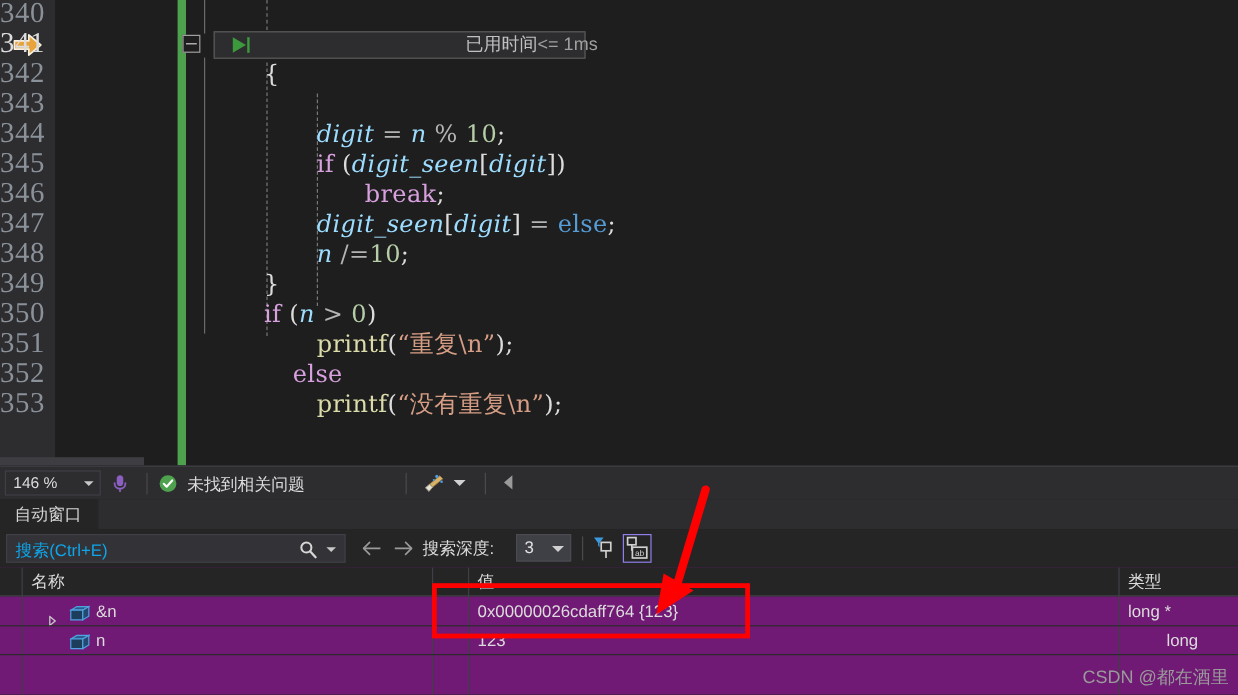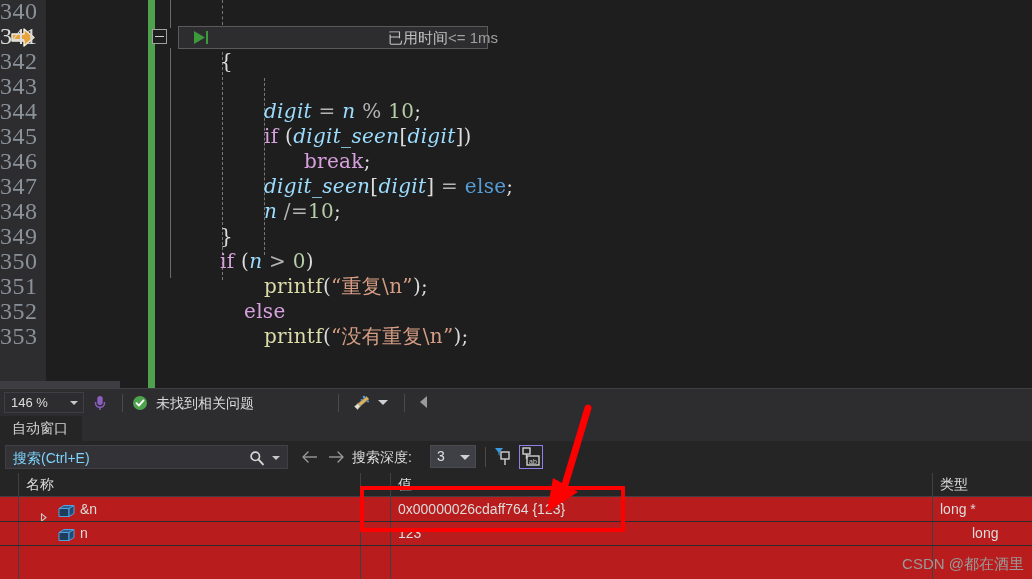--- a/index.html
+++ b/index.html
@@ -109,21 +109,21 @@
     position:absolute;left:0;top:0;height:25px;line-height:25px;
     padding:0 14px 0 12px;color:#d4d4d4;font-size:14px;background:#252526;
   }
   .autos-toolbar{position:absolute;left:0;top:25px;width:1032px;height:32px;background:#252526;}
   .search-box{
     position:absolute;left:5px;top:4px;width:283px;height:24px;
     background:#333337;border:1px solid #3f3f46;box-sizing:border-box;
   }
   .search-box .ph{
     position:absolute;left:7px;top:0;height:24px;line-height:24px;
-    color:#7dd3fc;font-size:14px;
+    color:#0ea5e9;font-size:14px;
   }
   .search-mag{position:absolute;right:22px;top:4px;width:16px;height:16px;}
   .search-carat{
     position:absolute;right:7px;top:10px;
     border-left:4px solid transparent;border-right:4px solid transparent;border-top:4px solid #c8c8c8;
   }
   .nav-back,.nav-fwd{position:absolute;top:7px;width:20px;height:18px;}
   .nav-back{left:300px;} .nav-fwd{left:326px;}
   .depth-label{
     position:absolute;left:352px;top:7px;height:18px;line-height:18px;
@@ -139,21 +139,21 @@
     border-left:5px solid transparent;border-right:5px solid transparent;border-top:5px solid #d0d0d0;
   }
   .tb-sep{position:absolute;left:485px;top:6px;width:1px;height:20px;background:#4a4a4a;}
   .pin-a{position:absolute;left:493px;top:5px;width:20px;height:22px;}
   .pin-b{
     position:absolute;left:519px;top:4px;width:24px;height:24px;
     border:1px solid #8f7fe8;box-sizing:border-box;
   }
 
   
-  .tbl{position:absolute;left:0;top:57px;width:1032px;height:106px;background:#b91c1c;}
+  .tbl{position:absolute;left:0;top:57px;width:1032px;height:106px;background:#701a75;}
   .tbl-head{
     position:absolute;left:0;top:0;width:1032px;height:24px;
     background:#252526;border-bottom:1px solid #3f3f46;box-sizing:border-box;
   }
   .th{
     position:absolute;top:0;height:23px;line-height:23px;
     color:#dcdcdc;font-size:14px;padding-left:8px;box-sizing:border-box;
   }
   .colsep{position:absolute;top:0;width:1px;height:106px;background:#3f3f46;}
   .tr{position:absolute;left:0;width:1032px;height:24px;}

